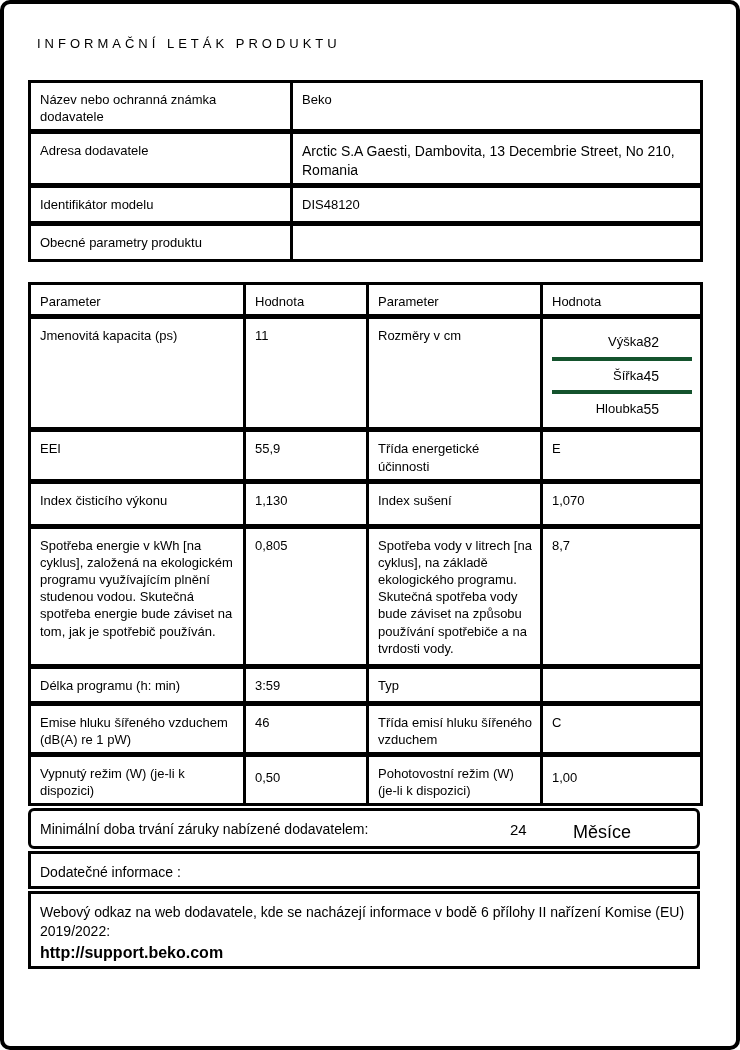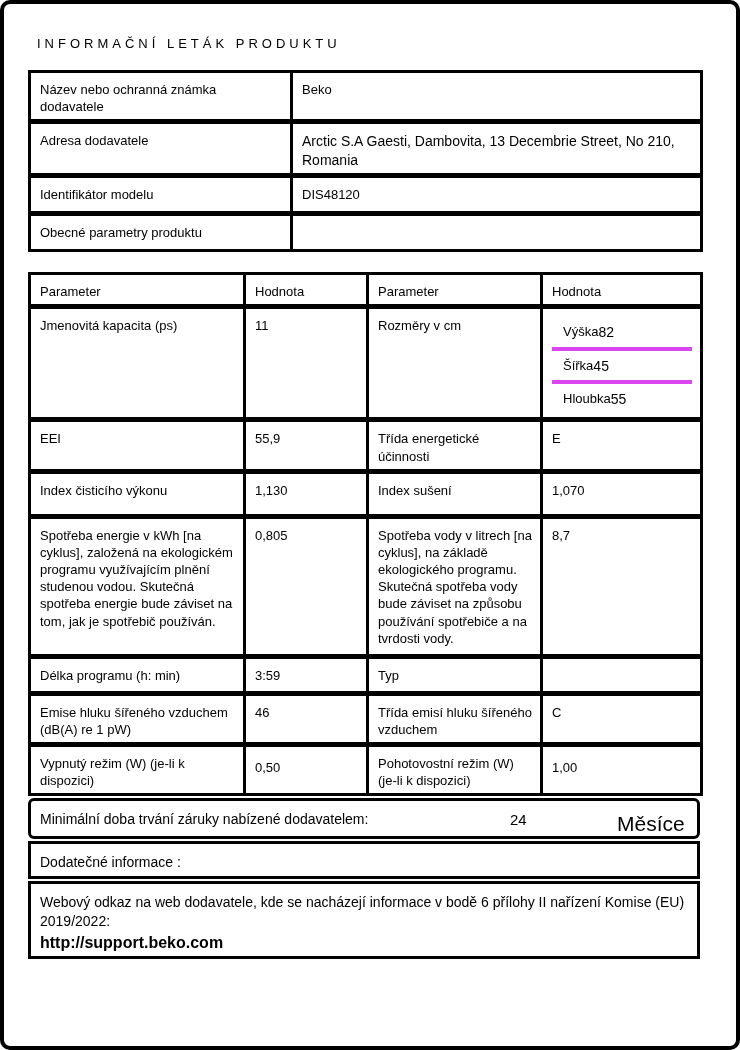--- a/index.html
+++ b/index.html
@@ -24,21 +24,21 @@
   .title {
     position: absolute;
     left: 37px; top: 36px;
     font-size: 13px;
     font-weight: normal;
     letter-spacing: 4px;
     white-space: nowrap;
   }
   .content {
     position: absolute;
-    left: 28px; top: 70px;
+    left: 28px; top: 80px;
     width: 672px;
   }
   table.tbl {
     border-collapse: collapse;
     width: 672px;
     table-layout: fixed;
   }
   table.tbl td {
     border: 3px solid #000;
     vertical-align: top;
@@ -50,42 +50,42 @@
   table.tbl tr + tr td { border-top-width: 5px; }
   .val { font-size: 16px; line-height: 1.15; }
   .bold { font-weight: normal; }
   td.hdr { font-size: 15px; padding-top: 10px; }
   .tbl-b { margin-top: 20px; }
   td.dims-cell { padding: 0; }
   .dims { display: flex; flex-direction: column; height: 96px; }
   .dim-row {
     flex: 1;
     display: flex;
-    justify-content: flex-start;
+    justify-content: flex-end;
     align-items: flex-start;
     padding: 6px 33px 0 11px;
   }
-  .dim-row + .dim-row { border-top: 4px solid #d946ef; }
+  .dim-row + .dim-row { border-top: 4px solid #14532d; }
   .dim-name { font-size: 13px; }
   .dim-val { font-size: 14px; }
   td.dash-cell { padding-left: 50px; }
   .footer-section { margin-top: 2px; }
   .c-row {
     border: 3px solid #000;
     position: relative;
     padding: 9px 9px 4px 9px;
     font-size: 14px;
     line-height: 1.35;
   }
   .c-row + .c-row { margin-top: 2px; }
   .row-warranty { height: 41px; border-radius: 6px; }
   .row-info { height: 38px; }
   .row-web { height: 78px; }
   .warranty-value { position: absolute; left: 479px; top: 9px; font-size: 15px; }
-  .warranty-unit { position: absolute; left: 542px; top: 9px; font-size: 21px; margin-left: 44px; }
+  .warranty-unit { position: absolute; left: 542px; top: 9px; font-size: 18px; }
   .web-url { font-size: 16px; margin-top: 1px; font-weight: bold; }
 </style>
 </head>
 <body>
 
 <div class="page">
   <div class="page-frame"></div>
   <div class="title">INFORMAČNÍ LETÁK PRODUKTU</div>
 
   <div class="content">

